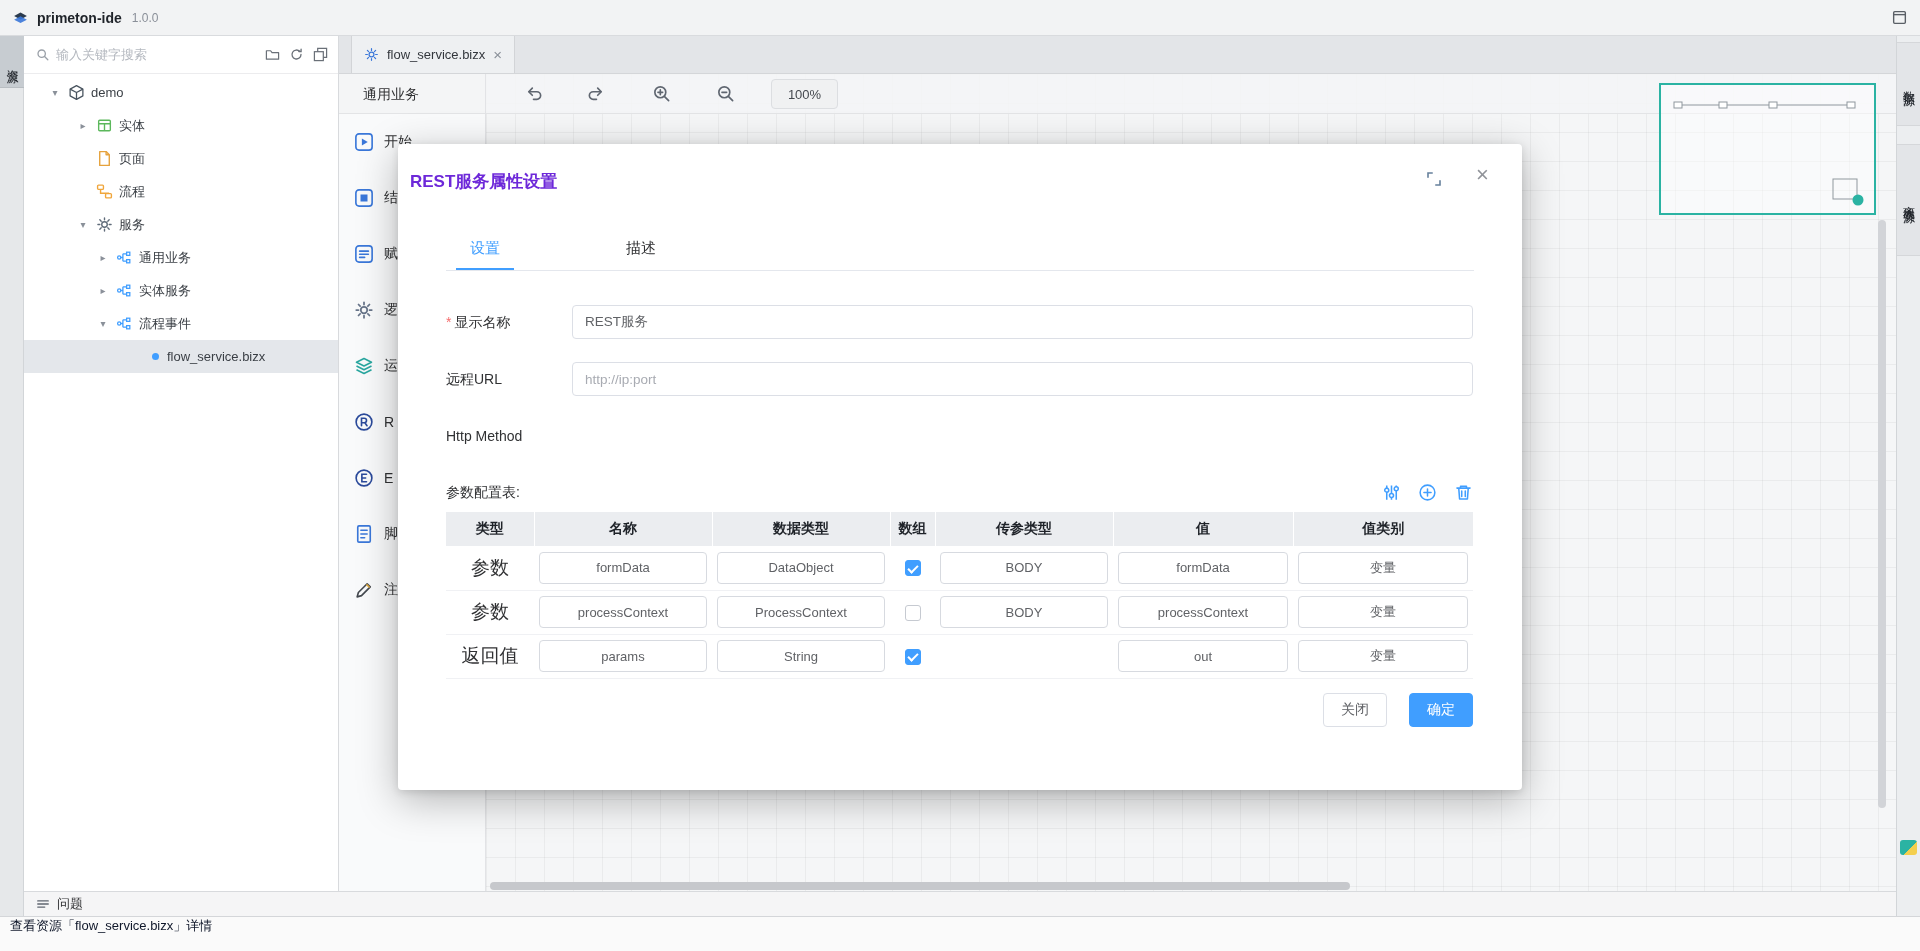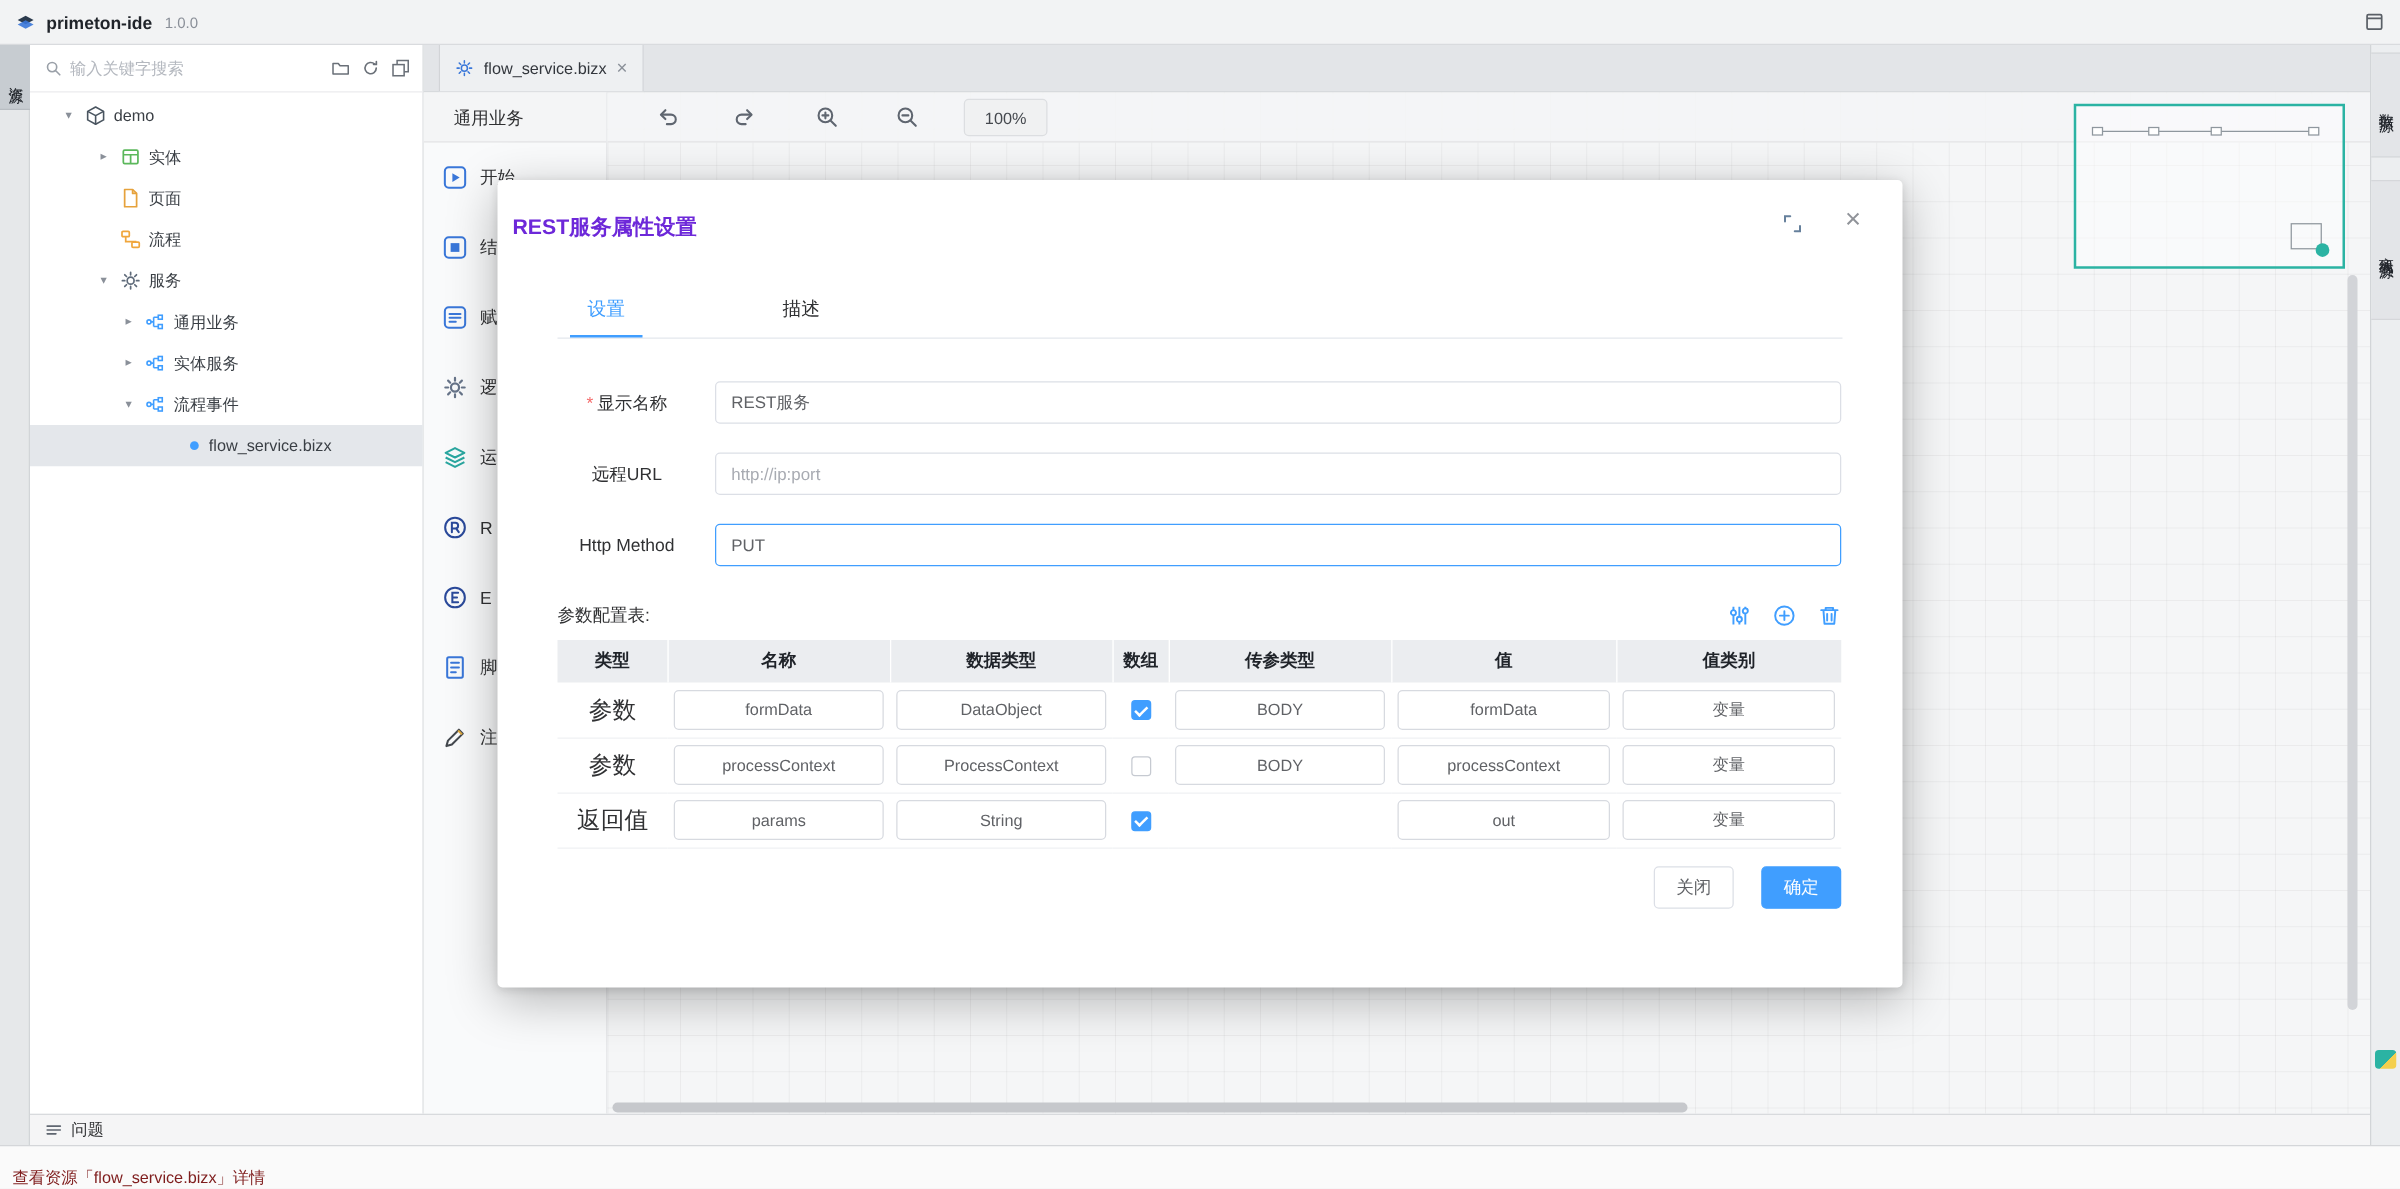--- a/index.html
+++ b/index.html
@@ -56,33 +56,33 @@
   .canvas-toolbar { position:absolute; left:0; top:0; width:100%; height:40px; background:rgba(244,245,246,0.9); border-bottom:1px solid #e3e4e6; }
   .ctool { position:absolute; top:10px; cursor:pointer; }
   .zoom-btn { position:absolute; left:285px; top:5px; width:67px; height:30px; background:#f0f1f2; border:1px solid #dcdee1; border-radius:4px; font-size:13px; color:#45494f; display:flex; align-items:center; justify-content:center; cursor:pointer; }
   .minimap { position:absolute; left:1173px; top:9px; width:217px; height:132px; border:2px solid #2bb3a3; background:rgba(255,255,255,0.45); cursor:grab; }
   .hscroll { position:absolute; left:4px; top:808px; width:860px; height:8px; border-radius:4px; background:#c6c8cc; cursor:pointer; }
   .vscroll { position:absolute; left:1392px; top:146px; width:8px; height:588px; border-radius:4px; background:#d2d4d8; cursor:pointer; }
 
   
   .problems-bar { position:absolute; left:24px; top:891px; width:1872px; height:25px; background:#f5f5f6; border-top:1px solid #d8dadd; display:flex; align-items:center; gap:7px; padding-left:12px; cursor:pointer; }
   .problems-bar .plabel { font-size:13px; color:#303133; }
-  .statusbar { position:absolute; left:0; top:916px; width:1920px; height:35px; background:#fafafa; border-top:1px solid #d4d6d9; display:flex; align-items:flex-end; padding-left:10px; font-size:13px; color:#7f1d1d; }
+  .statusbar { position:absolute; left:0; top:916px; width:1920px; height:35px; background:#fafafa; border-top:1px solid #d4d6d9; display:flex; align-items:flex-start; padding-left:10px; font-size:13px; color:#0f172a; }
 
   
   .dialog { position:absolute; left:398px; top:144px; width:1124px; height:646px; background:#ffffff; border-radius:4px; box-shadow:0 10px 40px rgba(0,0,0,0.28), 0 2px 8px rgba(0,0,0,0.12); z-index:50; }
   .dlg-title { padding:26px 48px 0 12px; font-size:17px; font-weight:600; color:#6d28d9; }
   .dlg-expand { position:absolute; left:1027px; top:26px; cursor:pointer; }
   .dlg-close { position:absolute; left:1078px; top:20px; font-size:22px; color:#909399; cursor:pointer; line-height:1; }
   .dlg-tabs { margin:34px 48px 0 48px; height:44px; border-bottom:1px solid #e4e7ed; display:flex; gap:98px; padding-left:10px; }
   .dtab { font-size:15px; line-height:42px; padding:0 14px; color:#303133; cursor:pointer; }
   .dtab.active { color:#409eff; border-bottom:2px solid #409eff; }
   .dlg-form { padding:34px 49px 0 48px; }
   .frow { display:flex; margin-bottom:23px; }
-  .flabel { width:111px; text-align:center; font-size:14px; color:#303133; line-height:34px; flex:none; }
+  .flabel { width:111px; text-align:left; font-size:14px; color:#303133; line-height:34px; flex:none; }
   .req { color:#f56c6c; margin-right:3px; }
   .finput { flex:1; margin-left:15px; height:34px; border:1px solid #dcdfe6; border-radius:4px; padding:0 12px; font-size:13.5px; color:#606266; outline:none; font-family:inherit; }
   .finput::placeholder { color:#a8abb2; }
   .finput.focused { border-color:#409eff; }
   .param-head { margin:30px 49px 0 48px; display:flex; align-items:center; }
   .param-caption { font-size:14px; color:#303133; }
   .param-actions { margin-left:auto; display:flex; gap:17px; align-items:center; }
   .param-actions > span { cursor:pointer; }
   .ptable-wrap { margin:10px 49px 0 48px; }
   table.ptable { width:100%; border-collapse:collapse; table-layout:fixed; }
@@ -430,21 +430,20 @@
     <div class="frow">
       <div class="flabel"><span class="req">*</span><span>显示名称</span></div>
       <input class="finput" value="REST服务" style="">
     </div>
     <div class="frow">
       <div class="flabel">远程URL</div>
       <input class="finput" placeholder="http://ip:port" style="">
     </div>
     <div class="frow" style="margin-bottom:0">
       <div class="flabel">Http Method</div>
-      <input class="finput focused" value="PUT" style="">
     </div>
   </div>
 
   <div class="param-head">
     <span class="param-caption">参数配置表:</span>
     <span class="param-actions">
       <span>
         <svg width="19" height="19" viewBox="0 0 16 16" fill="none" stroke="#409eff" stroke-width="1.3">
             <path d="M4 2v12M8 2v12M12 2v12"></path>
             <circle cx="4" cy="6" r="1.7" fill="#fff"></circle>

